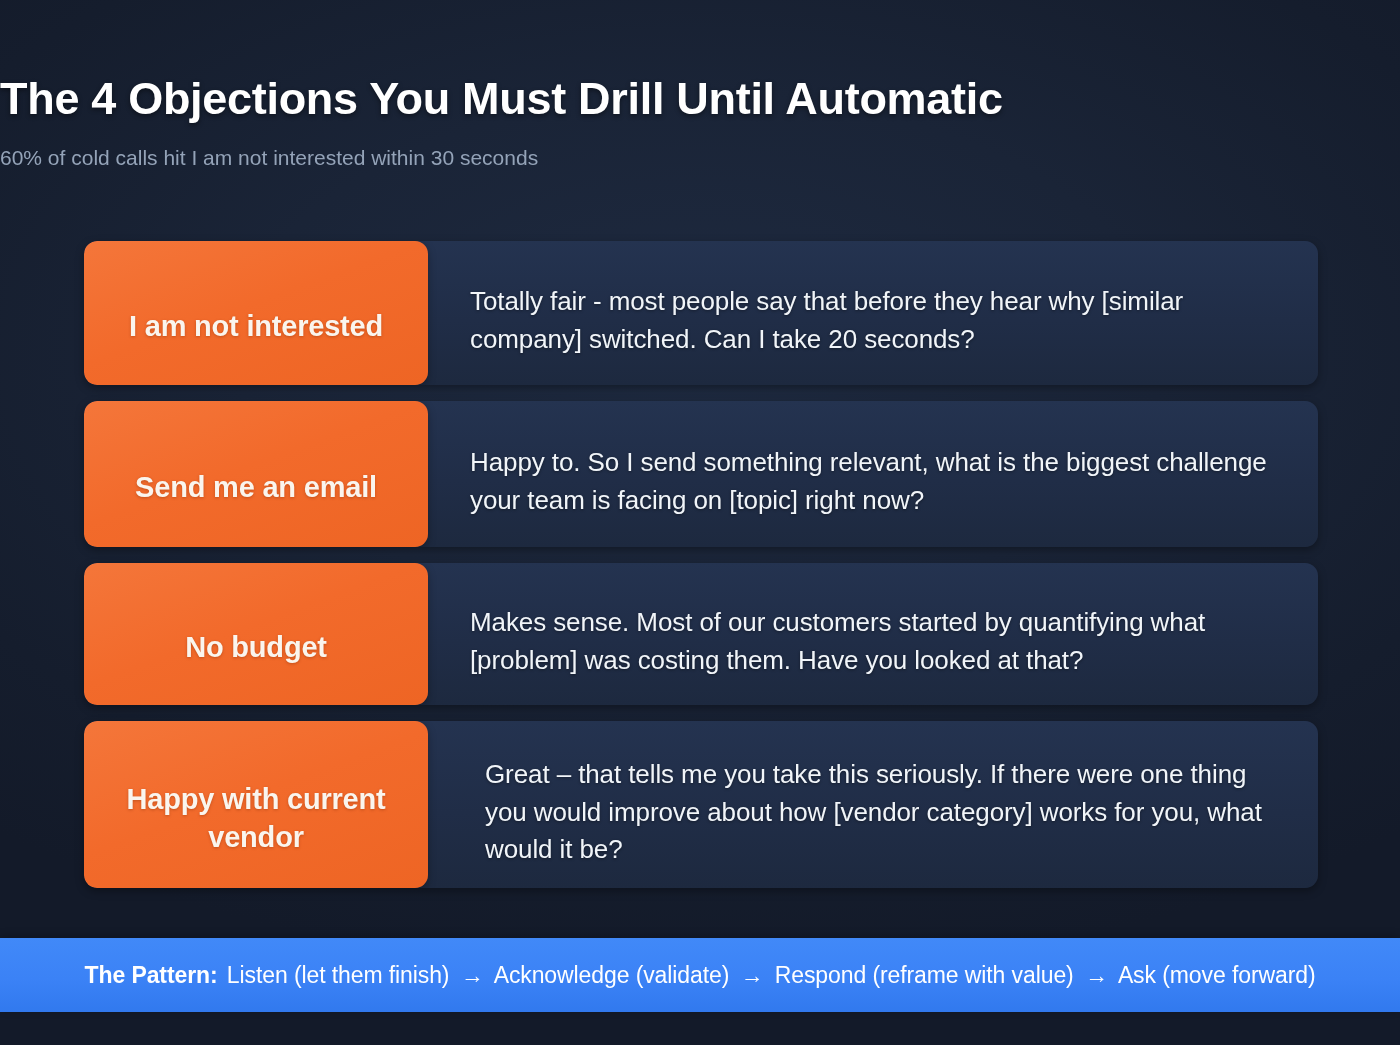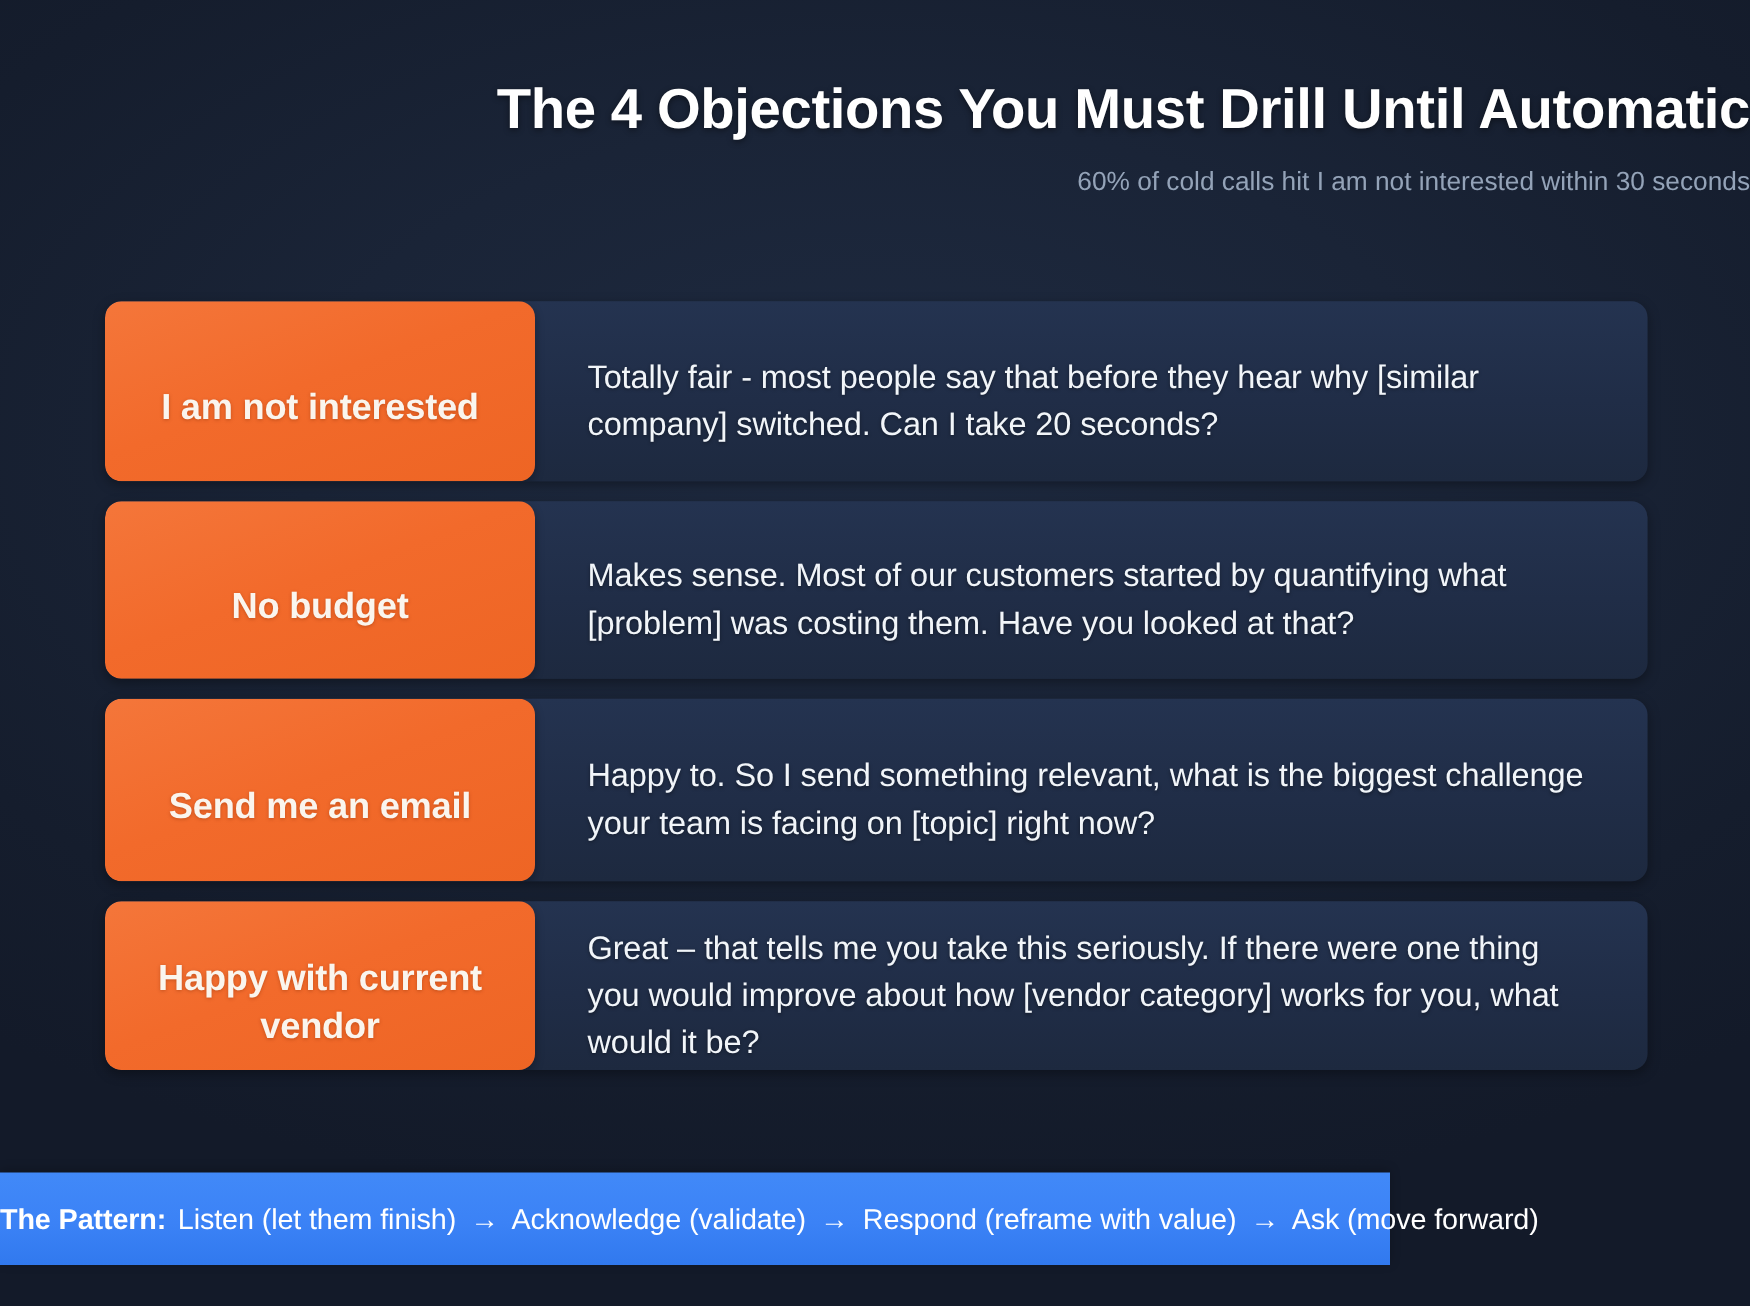--- a/index.html
+++ b/index.html
@@ -23,23 +23,23 @@
     background:
       radial-gradient(ellipse 1100px 620px at 50% 34%, #1e2a40 0%, #1a2437 42%, #151d2d 78%, #131a29 100%),
       #151d2d;
     overflow: hidden;
   }
 
   
   .header {
     position: absolute;
     left: 0;
-    top: 60px;
-    width: 1400px;
-    text-align: right;
+    top: 72px;
+    width: 1400px;
+    text-align: left;
   }
   .title {
     margin: 0;
     font-size: 45px;
     font-weight: bold;
     letter-spacing: -0.3px;
     color: #ffffff;
     line-height: 1.18;
     text-shadow: 0 2px 5px rgba(0,0,0,0.45);
   }
@@ -66,21 +66,21 @@
     border-radius: 13px;
     background: linear-gradient(180deg, #243350 0%, #202d47 55%, #1d293f 100%);
     box-shadow: 0 3px 9px rgba(0,0,0,0.34);
     overflow: hidden;
   }
   .row:last-child { margin-bottom: 0; }
 
   .row-1 { height: 144px; }
   .row-2 { height: 146px; }
   .row-3 { height: 142px; }
-  .row-4 { height: 135px; }
+  .row-4 { height: 167px; gap: 15px; }
 
   .objection {
     flex: 0 0 344px;
     width: 344px;
     display: flex;
     align-items: center;
     justify-content: center;
     box-sizing: border-box;
     padding: 6px 22px;
     border-radius: 13px;
@@ -114,25 +114,26 @@
     line-height: 1.46;
     letter-spacing: -0.1px;
     text-shadow: 0 1px 3px rgba(0,0,0,0.40);
   }
 
   
   .footer-bar {
     position: absolute;
     left: 0;
     top: 938px;
-    width: 1112px;
+    width: 1400px;
     height: 74px;
     background: linear-gradient(180deg, #4189f8 0%, #3b82f6 55%, #3179ee 100%);
     display: flex;
     align-items: center;
+    justify-content: center;
     box-shadow: 0 -2px 8px rgba(0,0,0,0.22);
   }
   .footer-text {
     font-size: 23px;
     color: #ffffff;
     letter-spacing: -0.1px;
     white-space: nowrap;
   }
   .footer-text .lead {
     font-weight: bold;
@@ -156,35 +157,35 @@
 
     <div class="row row-1">
       <div class="objection">
         <span class="objection-label">I am not interested</span>
       </div>
       <div class="response">
         <span class="response-text">Totally fair - most people say that before they hear why [similar company] switched. Can I take 20 seconds?</span>
       </div>
     </div>
 
+    <div class="row row-2">
+      <div class="objection">
+        <span class="objection-label">Send me an email</span>
+      </div>
+      <div class="response">
+        <span class="response-text">Happy to. So I send something relevant, what is the biggest challenge your team is facing on [topic] right now?</span>
+      </div>
+    </div>
+
     <div class="row row-3">
       <div class="objection">
         <span class="objection-label">No budget</span>
       </div>
       <div class="response">
         <span class="response-text">Makes sense. Most of our customers started by quantifying what [problem] was costing them. Have you looked at that?</span>
-      </div>
-    </div>
-
-    <div class="row row-2">
-      <div class="objection">
-        <span class="objection-label">Send me an email</span>
-      </div>
-      <div class="response">
-        <span class="response-text">Happy to. So I send something relevant, what is the biggest challenge your team is facing on [topic] right now?</span>
       </div>
     </div>
 
     <div class="row row-4">
       <div class="objection">
         <span class="objection-label">Happy with current vendor</span>
       </div>
       <div class="response">
         <span class="response-text">Great – that tells me you take this seriously. If there were one thing you would improve about how [vendor category] works for you, what would it be?</span>
       </div>

